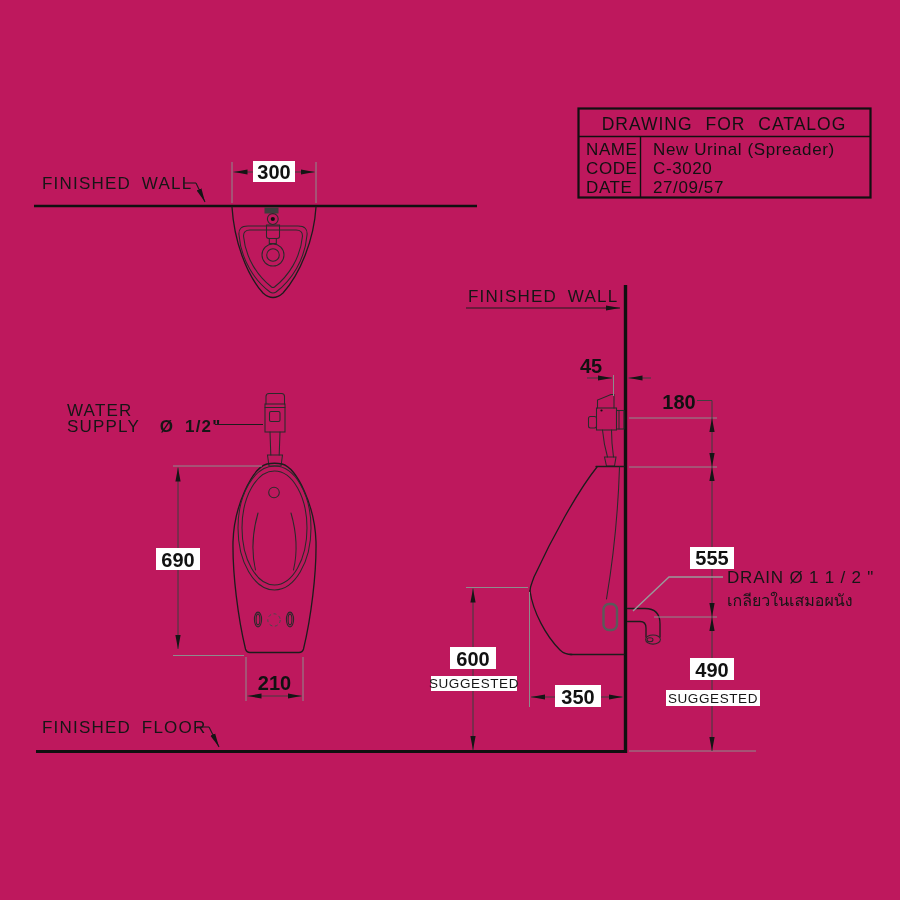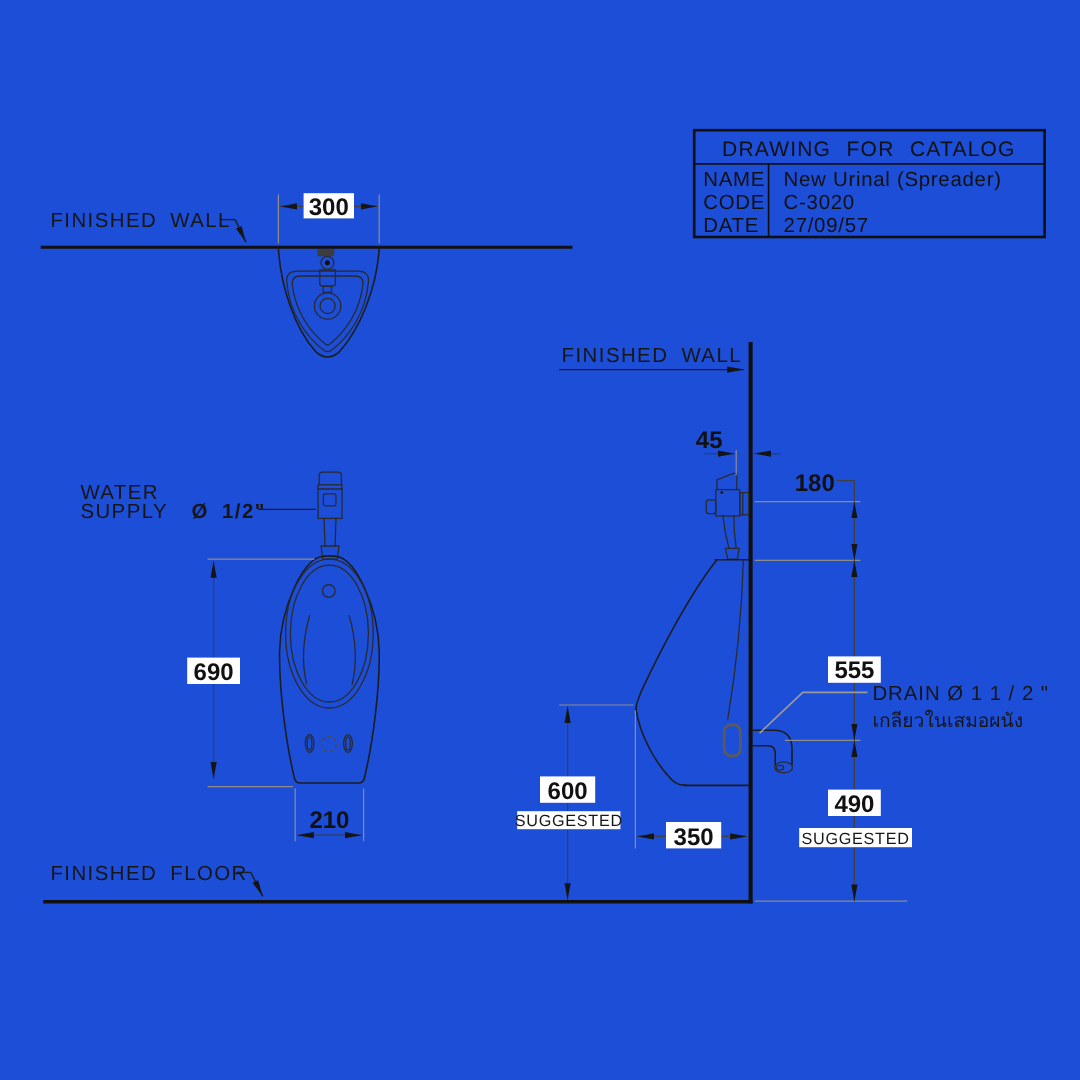--- a/index.html
+++ b/index.html
@@ -1,16 +1,16 @@
 <!DOCTYPE html>
 <html><head>
 <meta charset="utf-8">
 <style>
   html,body{margin:0;padding:0;background:#ffffff;}
-  .stage{width:900px;height:900px;position:relative;background:#1d4ed8;text-decoration:underline;}
+  .stage{width:900px;height:900px;position:relative;background:#be185d;text-decoration:underline;}
   svg{display:block;font-family:"Liberation Sans","DejaVu Sans",sans-serif;}
   .obj{stroke:#1c1c1c;stroke-width:1.3;fill:none;stroke-linecap:round;stroke-linejoin:round;}
   .objthin{stroke:#2a2a2a;stroke-width:1.05;fill:none;stroke-linecap:round;}
   .thick{stroke:#101010;fill:none;}
   .dim{stroke:#3f3f3f;stroke-width:1.05;fill:none;}
   .ext{stroke:#8d8d8d;stroke-width:1;fill:none;}
   .leader{stroke:#1c1c1c;stroke-width:1.1;fill:none;}
   .gleader{stroke:#9a9a9a;stroke-width:1.4;fill:none;}
   .dimtxt{font-size:20px;font-weight:bold;fill:#111;}
   .lbl{font-size:17px;fill:#161616;letter-spacing:1.2px;word-spacing:5px;}

